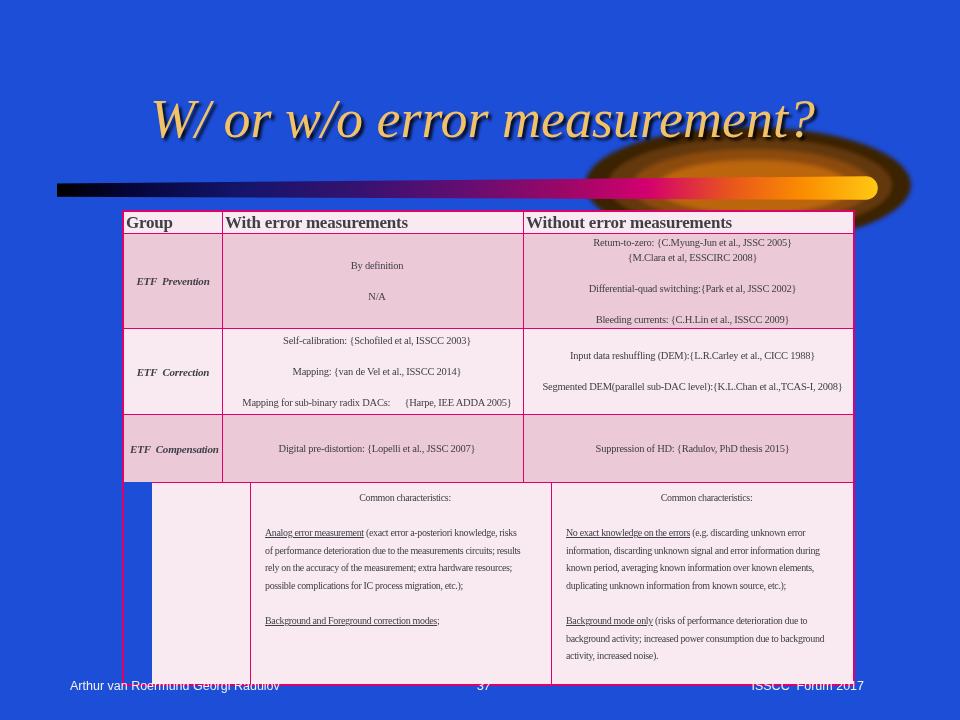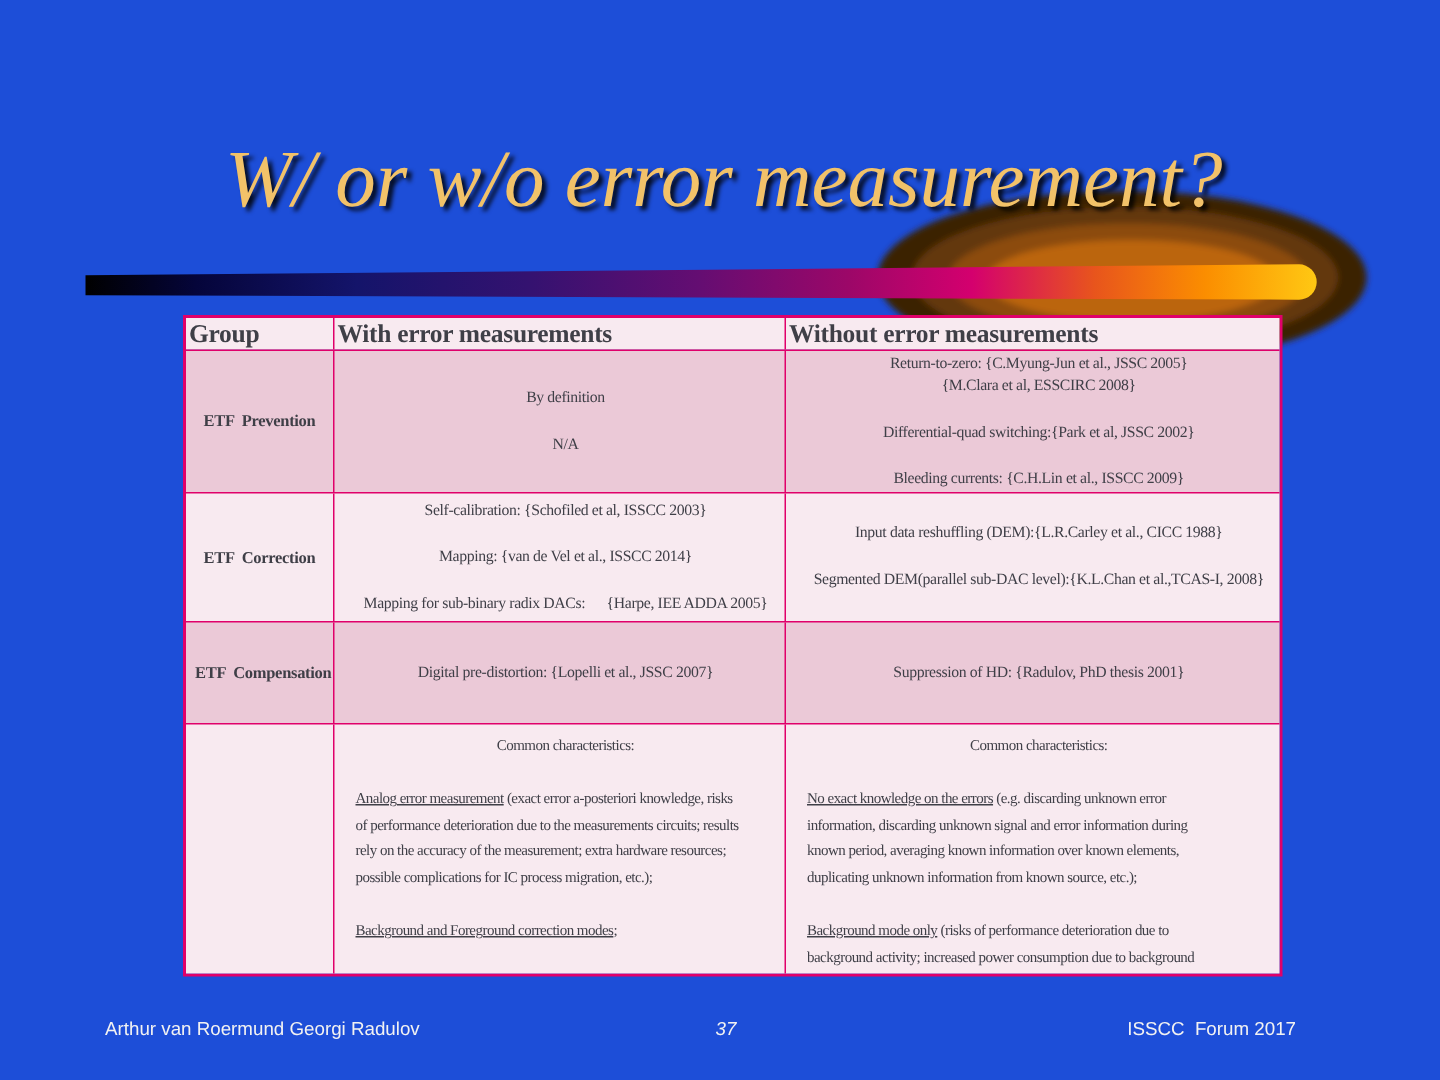--- a/index.html
+++ b/index.html
@@ -33,23 +33,23 @@
   }
   .cell + .cell{border-left:1.5px solid var(--table-border,#e0006a);padding-left:14px;}
   .col-g{width:98px;flex:0 0 98px;}
   .col-w{width:301px;flex:0 0 301px;}
   .col-wo{width:330px;flex:1 1 auto;}
   .hdr{height:21px;background:var(--row-pale,#f8eaf0);}
   .hdr .cell{justify-content:center;font-weight:bold;
     font-size:17px;letter-spacing:-0.2px;white-space:pre;padding:0 2px;}
   .shade-pink{background:var(--row-pink,#ebc9d7);}
   .shade-pale{background:var(--row-pale,#f8eaf0);}
-  .r0{height:95px;} .r1{height:86px;} .r2{height:68px;} .r3{height:167px;}
+  .r0{height:95px;} .r1{height:86px;} .r2{height:68px;} .r3{height:202px;margin-left:28px;}
   .group-cell{font-weight:bold;text-align:center;font-size:11px;
-    letter-spacing:-0.2px;white-space:pre;}
+    letter-spacing:-0.2px;white-space:pre;font-style:italic;}
   .content-cell{font-size:10.5px;letter-spacing:-0.25px;}
   .content-cell .ln{white-space:pre;line-height:15.5px;min-height:15.5px;}
   .a-center{text-align:center;}
   .a-left{text-align:left;justify-content:flex-start;padding-top:6px;}
   .r3 .content-cell{font-size:10px;letter-spacing:-0.35px;}
   .r3 .content-cell .ln{line-height:17.6px;min-height:17.6px;}
   .ln-c{text-align:center;}
   .u{text-decoration:underline;}
   
   .footer{position:absolute;left:0;top:679px;width:960px;height:20px;z-index:4;
@@ -129,21 +129,21 @@
           <div class="ln">&nbsp;</div>
           <div class="ln">Segmented DEM(parallel sub-DAC level):{K.L.Chan et al.,TCAS-I, 2008}</div>
         </div>
       </div>
       <div class="row r2 shade-pink">
         <div class="cell col-g group-cell">ETF  Compensation</div>
         <div class="cell col-w content-cell a-center">
           <div class="ln">Digital pre-distortion: {Lopelli et al., JSSC 2007}</div>
         </div>
         <div class="cell col-wo content-cell a-center">
-          <div class="ln">Suppression of HD: {Radulov, PhD thesis 2001}</div>
+          <div class="ln">Suppression of HD: {Radulov, PhD thesis 2015}</div>
         </div>
       </div>
       <div class="row r3 shade-pale">
         <div class="cell col-g group-cell">&nbsp;</div>
         <div class="cell col-w content-cell a-left">
           <div class="ln ln-c"><span>Common characteristics:</span></div>
           <div class="ln">&nbsp;</div>
           <div class="ln"><span class="u">Analog error measurement</span><span> (exact error a-posteriori knowledge, risks</span></div>
           <div class="ln">of performance deterioration due to the measurements circuits; results</div>
           <div class="ln">rely on the accuracy of the measurement; extra hardware resources;</div>

